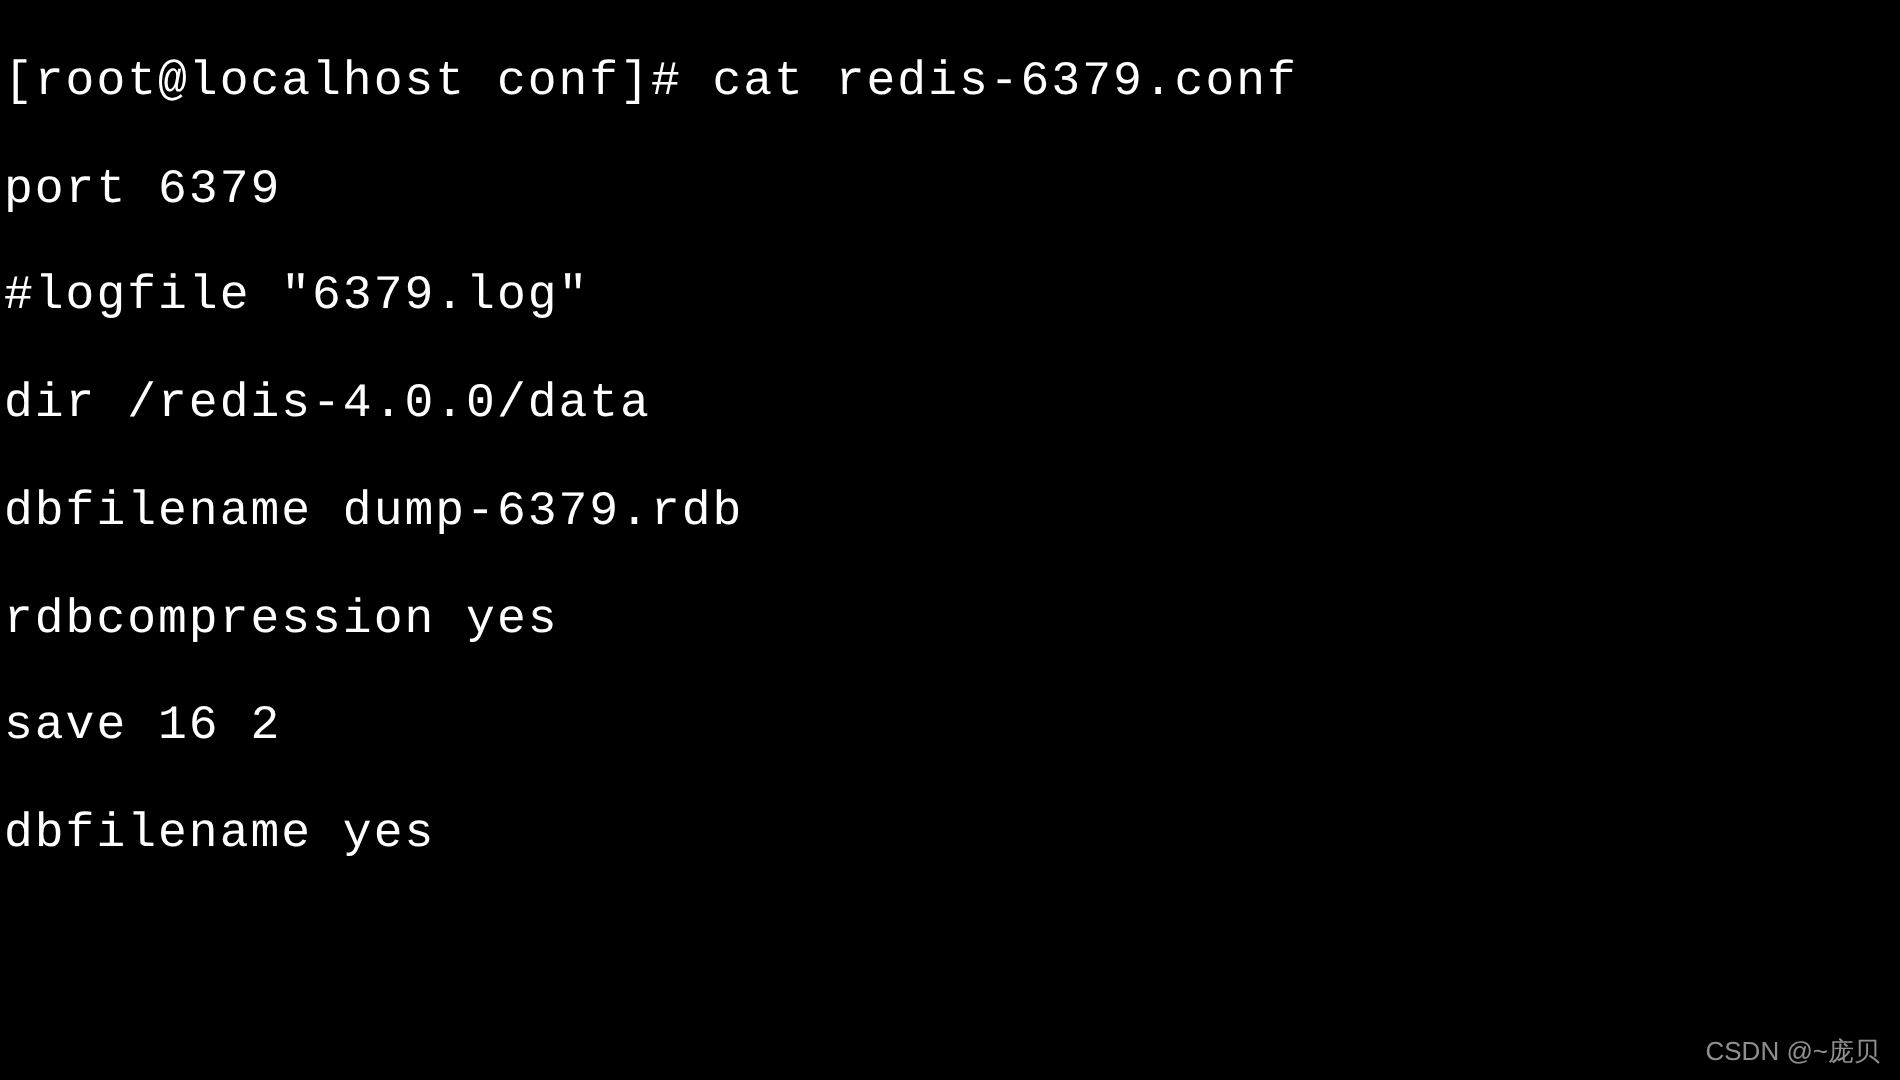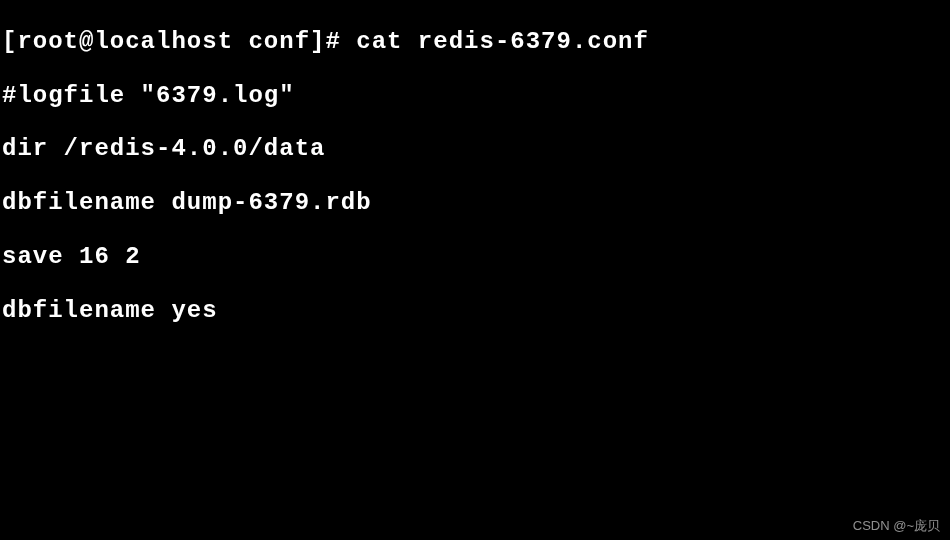--- a/index.html
+++ b/index.html
@@ -18,41 +18,42 @@
       overflow: hidden;
       position: relative;
       letter-spacing: 1px;
     }
     .terminal {
       padding: 2px 0 0 2px;
       white-space: pre;
     }
     .line {
       display: block;
-      font-weight: bold;
     }
     .watermark {
       position: absolute;
       bottom: 6px;
       right: 10px;
       font-family: Arial, sans-serif;
       font-size: 13px;
       color: rgba(220, 220, 220, 0.65);
       letter-spacing: 0;
       margin-left: 44px;
     }
   </style>
 </head>
 <body>
 
 <div class="terminal">
 <span class="line">[root@localhost conf]# cat redis-6379.conf</span>
+<span class="line">port 6379</span>
 <span class="line">#logfile "6379.log"</span>
 <span class="line">dir /redis-4.0.0/data</span>
 <span class="line">dbfilename dump-6379.rdb</span>
+<span class="line">rdbcompression yes</span>
 <span class="line">save 16 2</span>
 <span class="line">dbfilename yes</span>
 
 
 
 
 
 
 
 

